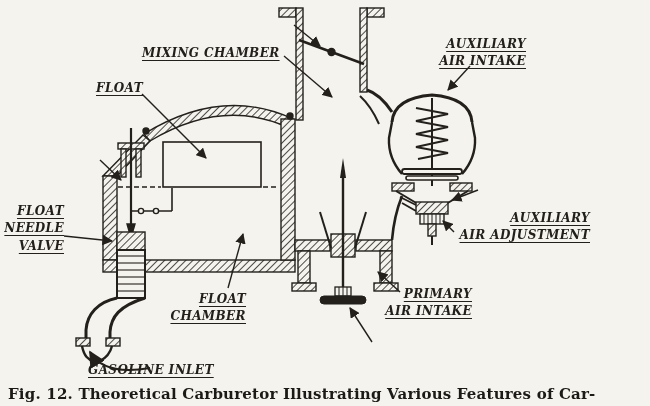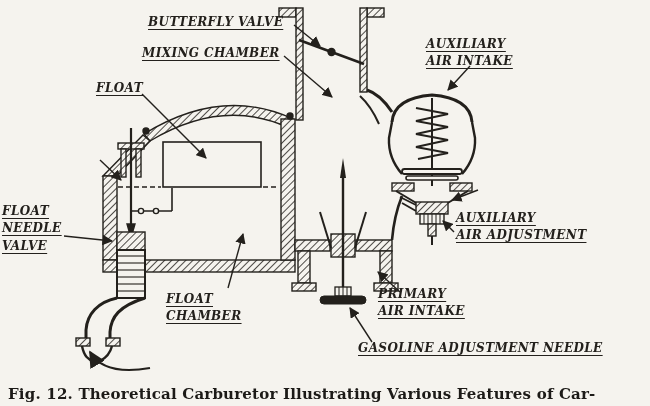--- a/index.html
+++ b/index.html
@@ -18,21 +18,21 @@
     font-style:italic;
     font-weight:600;
     font-size:12px;
     letter-spacing:0.4px;
     line-height:1.45;
     color:#23201c;
     text-decoration:underline;
     text-underline-offset:3px;
     white-space:pre-line;
   }
-  .lbl-c{text-align:left;font-style:italic;}
+  .lbl-c{text-align:right;font-style:italic;}
   .caption{
     position:absolute;
     left:8px;top:385px;width:636px;
     font-family:"DejaVu Serif", serif;
     font-weight:bold;
     font-size:15px;
     letter-spacing:0.2px;
     color:#1c1a17;
     white-space:nowrap;
   }
@@ -157,30 +157,29 @@
       <line x1="228" y1="288" x2="243" y2="234" marker-end="url(#arrow)"></line>
       <path d="M150,368 Q104,376 90,352" stroke-width="2.2" marker-end="url(#arrow)"></path>
       <line x1="470" y1="66" x2="448" y2="90" marker-end="url(#arrow)"></line>
       <line x1="478" y1="190" x2="452" y2="200" marker-end="url(#arrow)"></line>
       <line x1="454" y1="232" x2="443" y2="221" marker-end="url(#arrow)"></line>
       <line x1="400" y1="292" x2="378" y2="272" marker-end="url(#arrow)"></line>
       <line x1="372" y1="342" x2="350" y2="308" marker-end="url(#arrow)"></line>
     </g>
   </svg>
 
-  <div class="lbl" style="left:148px;top:14px;">BUTTERFLY VALVE</div>
   <div class="lbl" style="left:142px;top:45px;">MIXING CHAMBER</div>
   <div class="lbl" style="left:96px;top:80px;">FLOAT</div>
   <div class="lbl lbl-c" style="left:2px;top:203px;width:62px;">FLOAT
 NEEDLE
 VALVE</div>
   <div class="lbl lbl-c" style="left:166px;top:291px;width:80px;">FLOAT
 CHAMBER</div>
+  <div class="lbl" style="left:88px;top:362px;">GASOLINE INLET</div>
   <div class="lbl lbl-c" style="left:426px;top:36px;width:100px;">AUXILIARY
 AIR INTAKE</div>
   <div class="lbl lbl-c" style="left:456px;top:210px;width:134px;">AUXILIARY
 AIR ADJUSTMENT</div>
   <div class="lbl lbl-c" style="left:378px;top:286px;width:94px;">PRIMARY
 AIR INTAKE</div>
-  <div class="lbl" style="left:358px;top:340px;">GASOLINE ADJUSTMENT NEEDLE</div>
 
   <div class="caption">Fig. 12.   Theoretical Carburetor Illustrating Various Features of Car-</div>
 </div>
 
 </body></html>

